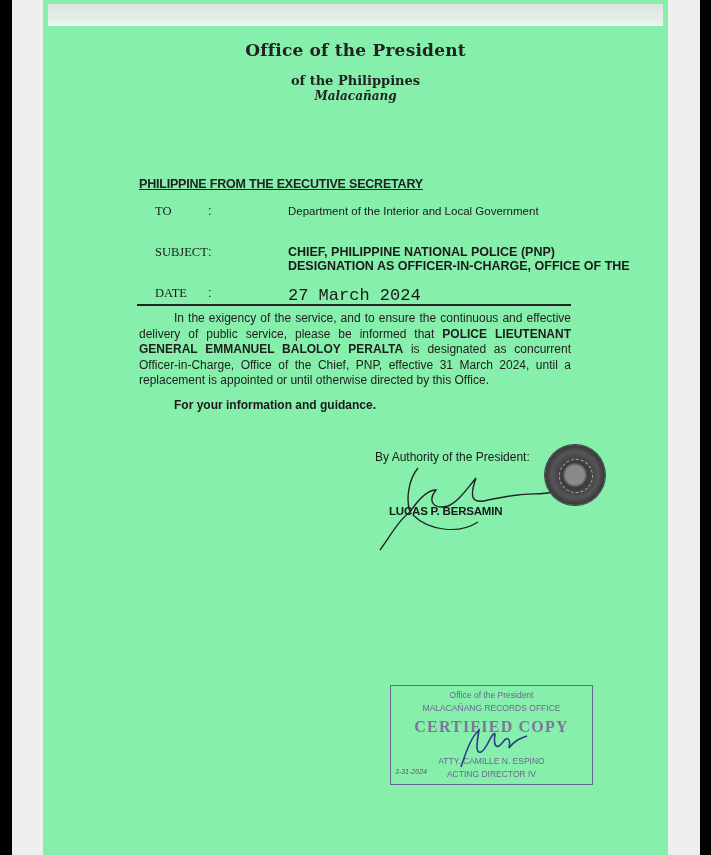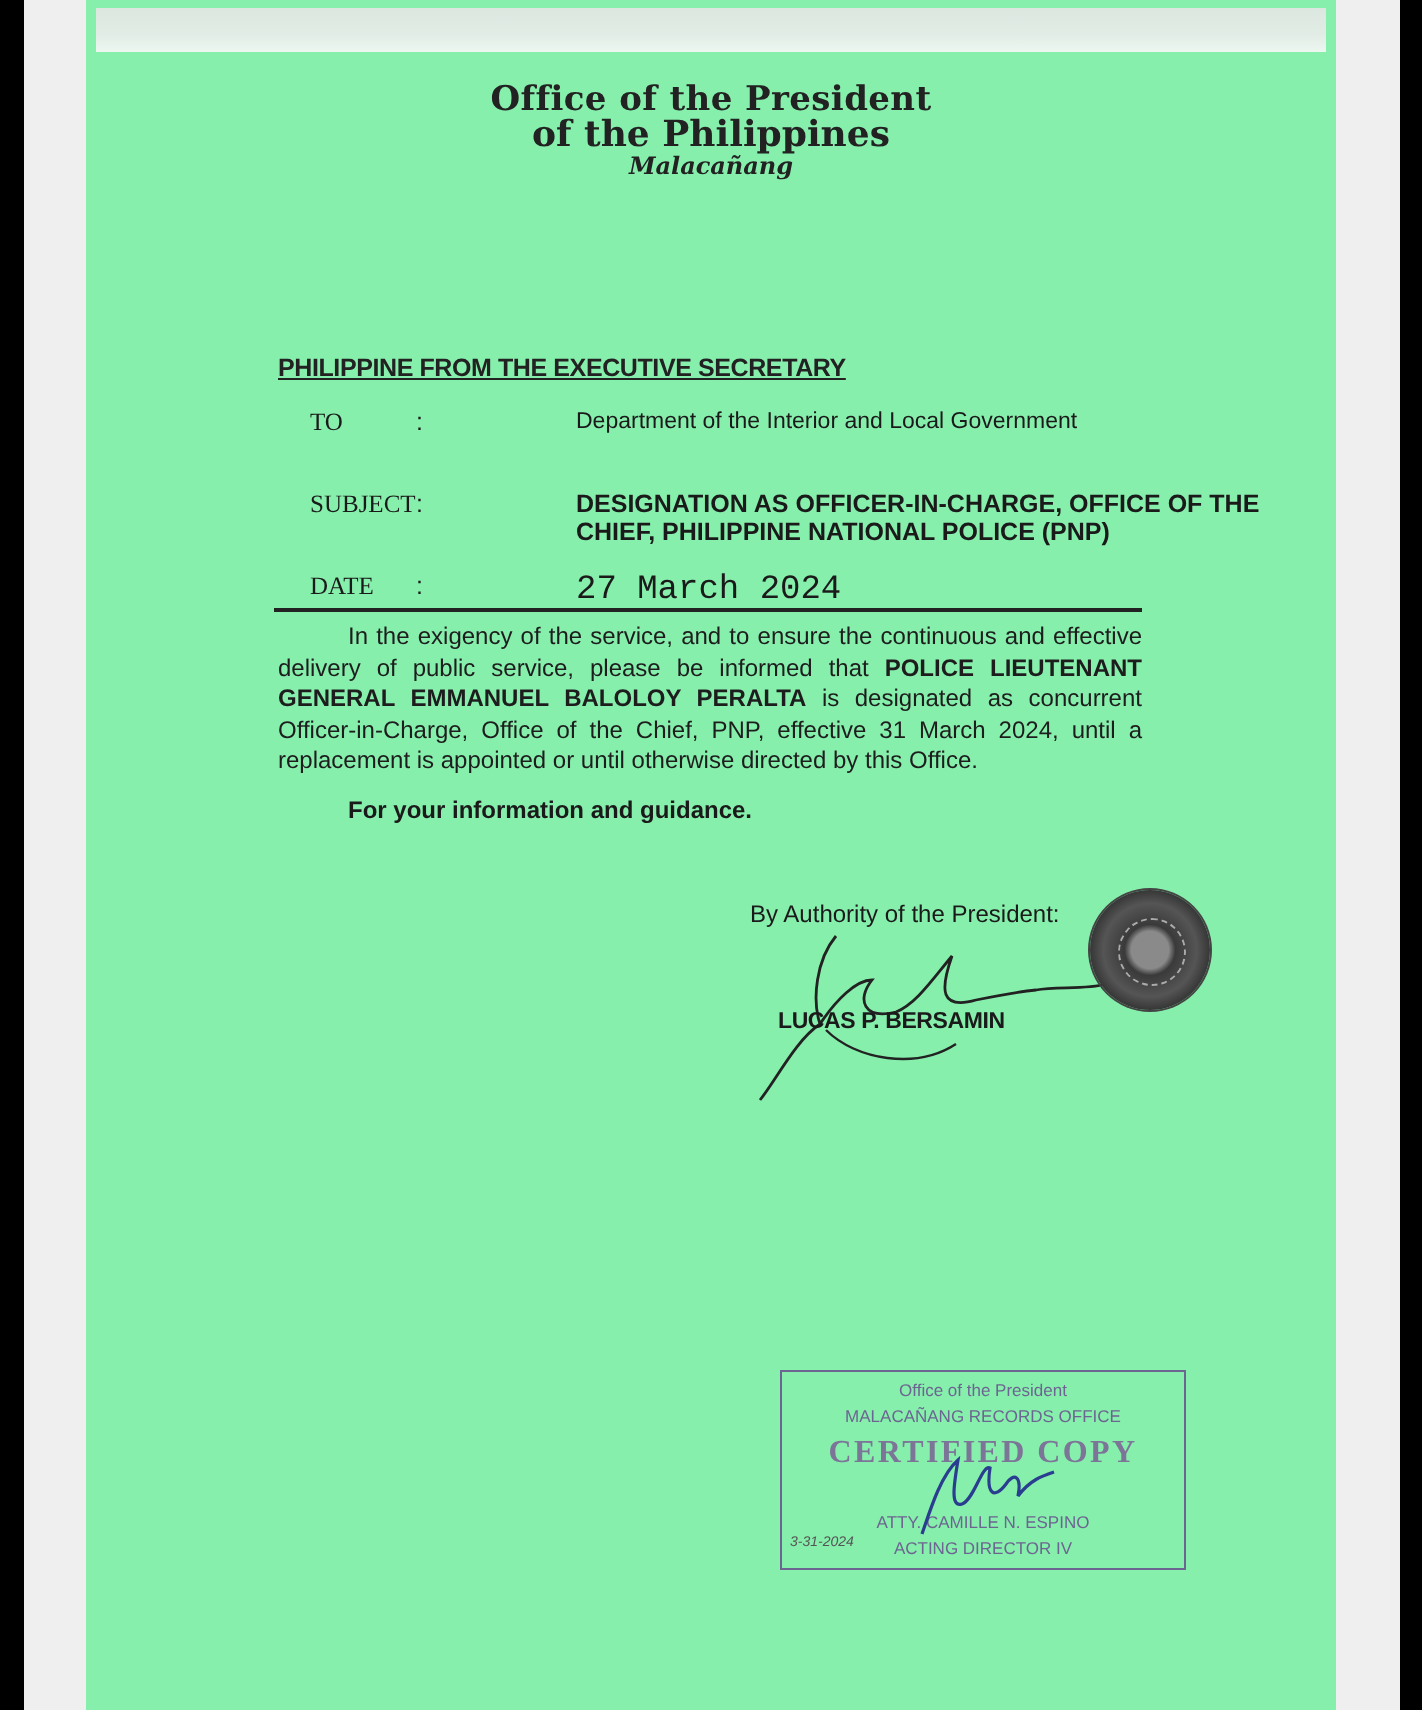--- a/index.html
+++ b/index.html
@@ -19,21 +19,21 @@
     .smudge {
       position: absolute; top: 4px; left: 5px; width: 615px; height: 22px;
       background: linear-gradient(180deg, #e6e6e6 0%, #ececec 60%, #f8f8f8 100%);
       opacity: 0.9;
     }
     .letterhead {
       position: absolute; top: 40px; left: 0; width: 625px; text-align: center;
       font-family: "DejaVu Serif", serif; color: #222; font-weight: bold;
     }
     .lh1 { font-size: 17px; letter-spacing: 0.2px; line-height: 20px; }
-    .lh2 { font-size: 18px; line-height: 16px; }
+    .lh2 { font-size: 13px; line-height: 16px; margin-top: 13px; }
     .lh3 { font-size: 12px; line-height: 15px; font-style: italic; }
 
     .memo-heading {
       position: absolute; top: 177px; left: 96px;
       font-size: 12.5px; font-weight: bold; text-decoration: underline;
       letter-spacing: -0.2px; color: #222;
     }
     .row { position: absolute; left: 96px; font-size: 12.5px; }
     .row .lbl { position: absolute; left: 16px; width: 70px; font-family: Liberation Serif, serif; }
     .row .colon { position: absolute; left: 69px; }
@@ -103,22 +103,22 @@
     <span class="colon">:</span>
     <span class="val">
       <span class="sub">Department of the Interior and Local Government</span>
     </span>
   </div>
 
   <div class="row" style="top:245px;">
     <span class="lbl">SUBJECT</span>
     <span class="colon">:</span>
     <span class="val" style="width:380px;">
+      <span class="b">CHIEF, PHILIPPINE NATIONAL POLICE (PNP)</span>
       <span class="b">DESIGNATION AS OFFICER-IN-CHARGE, OFFICE OF THE</span>
-      <span class="b">CHIEF, PHILIPPINE NATIONAL POLICE (PNP)</span>
     </span>
   </div>
 
   <div class="row" style="top:286px;">
     <span class="lbl">DATE</span>
     <span class="colon">:</span>
     <span class="val mono">27 March 2024</span>
   </div>
 
   <div class="rule"></div>

